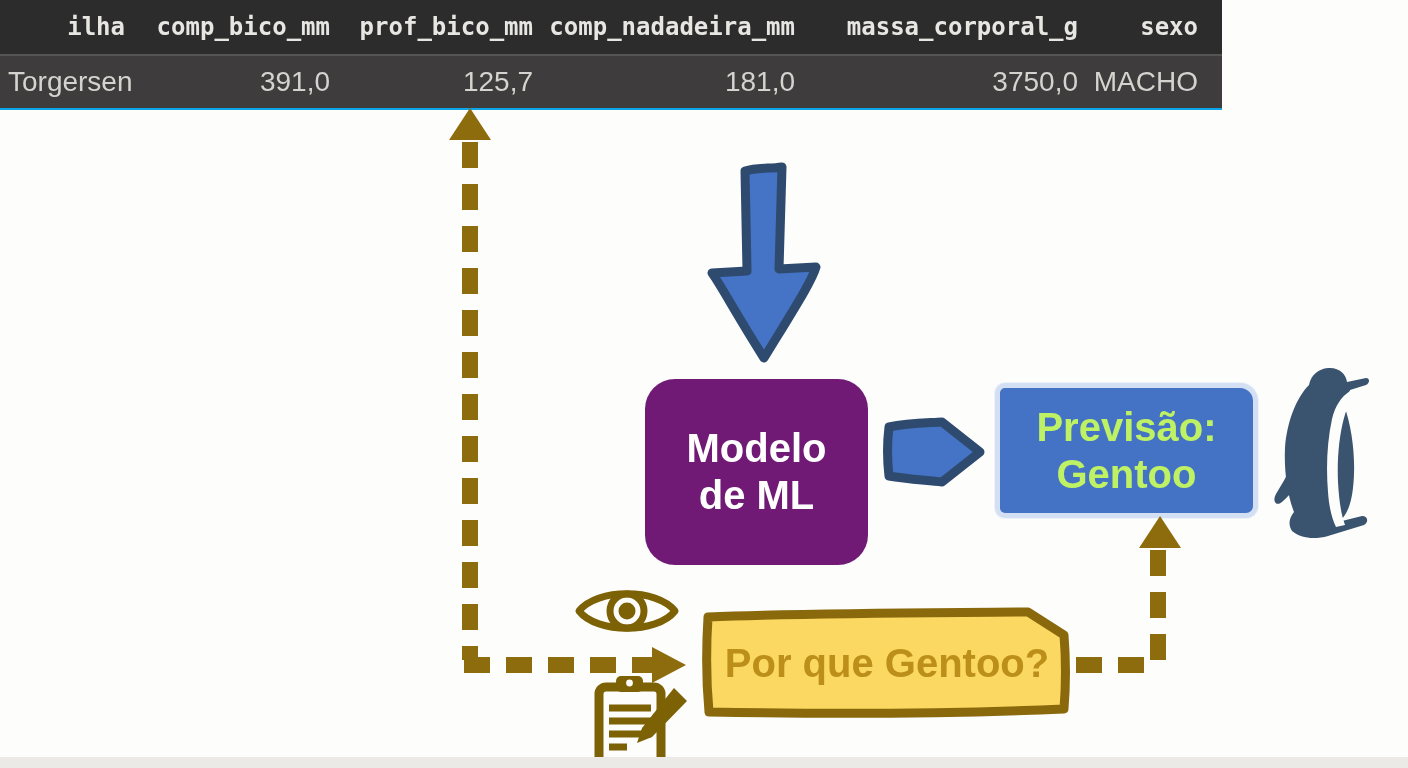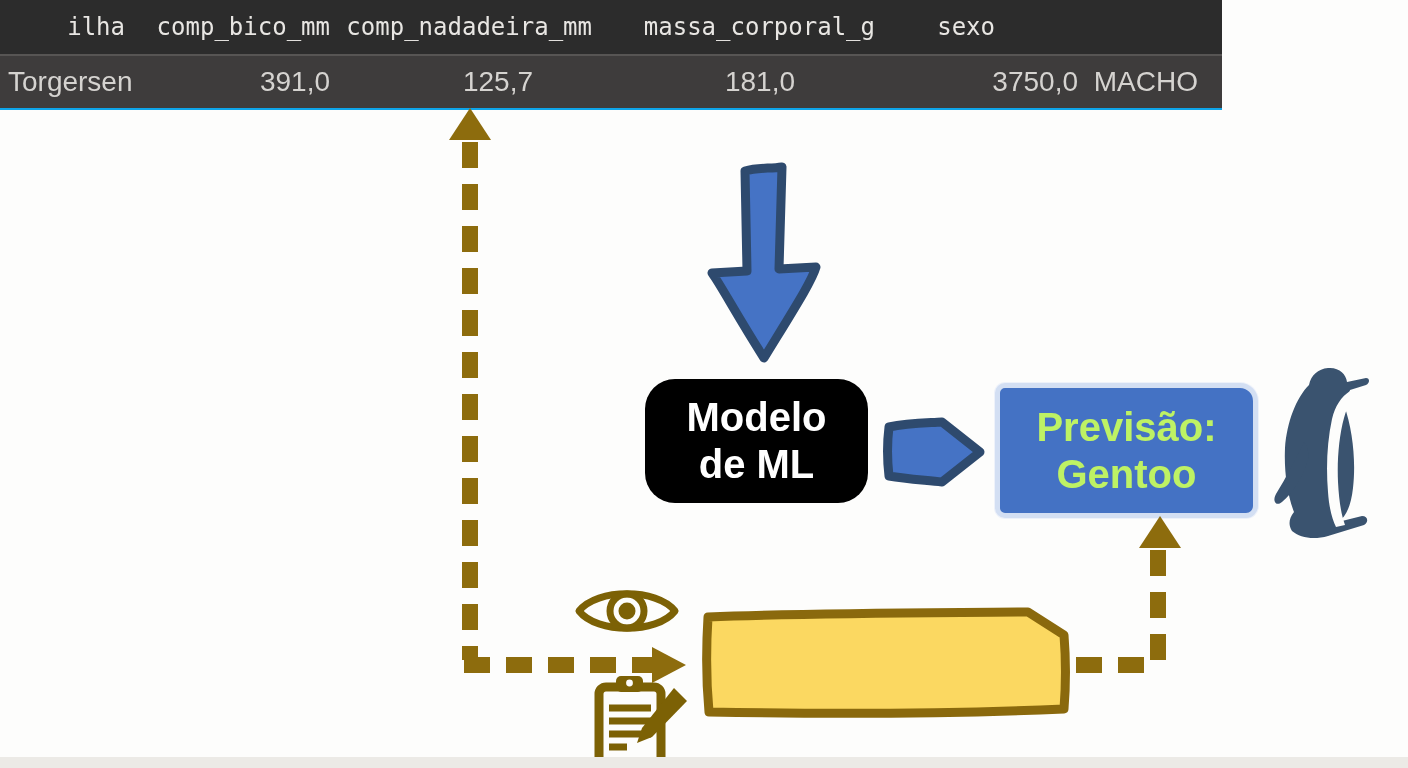--- a/index.html
+++ b/index.html
@@ -7,21 +7,21 @@
     position:relative; width:1408px; height:768px; overflow:hidden;
     background:#fdfdfc; font-family:"Liberation Sans", sans-serif;
   }
 
   
   .dtable{position:absolute; left:0; top:0; width:1222px;}
   .thead{
     display:flex; align-items:center; box-sizing:border-box;
     width:1222px; height:54px; padding-right:24px;
     background:#2c2c2c; color:#e8e6e3;
-    font-family:"DejaVu Sans Mono", monospace; font-weight:normal; font-size:24px;
+    font-family:"DejaVu Sans Mono", monospace; font-weight:bold; font-size:24px;
   }
   .trow{
     display:flex; align-items:center; box-sizing:border-box;
     width:1222px; height:56px; padding-right:24px;
     background:#3e3c3c; color:#d5d3d0; font-size:28px;
     border-top:2px solid #575554; border-bottom:2px solid #0ea5e9;
   }
   .th,.td{box-sizing:border-box; text-align:right; white-space:nowrap;}
   .c0{width:125px}.c1{width:205px}.c2{width:203px}.c3{width:262px}.c4{width:283px}.c5{width:120px}
   .td.left{text-align:left; padding-left:8px;}
@@ -41,21 +41,21 @@
   #conn-left-vline{left:462px; top:142px; height:518px;}
   #conn-left-hline{left:464px; top:657px; width:190px;}
   #conn-left-arrowhead-r{left:652px; top:647px;}
   #conn-right-hline{left:1076px; top:657px; width:76px;}
   #conn-right-vline{left:1150px; top:550px; height:112px;}
   #conn-right-arrowhead{left:1139px; top:516px;}
 
   
   .box{position:absolute; display:flex; flex-direction:column; align-items:center;
     justify-content:center; font-weight:bold; text-align:center;}
-  .green{left:645px; top:379px; width:223px; height:124px; background:#000000;
+  .green{left:645px; top:379px; width:223px; height:186px; background:#701a75;
     border-radius:30px; color:#fff; font-size:40px; line-height:47px;}
   .blue{left:995px; top:383px; width:263px; height:135px; background:#4472c4;
     border:5px solid #d3dff3; border-radius:10px 18px 12px 10px; box-sizing:border-box;
     color:#bef264; font-size:40px; line-height:47px; box-shadow:0 0 0 1px #eef2fa;}
   #question-box{position:absolute; left:698px; top:604px; width:378px; height:118px;}
   #question-box svg{position:absolute; left:0; top:0;}
   #question-label{position:absolute; width:100%; top:50%; transform:translateY(-48%);
     text-align:center; font-weight:bold; font-size:40px; color:#bc8f1a;}
 
   
@@ -71,20 +71,21 @@
 </style>
 </head>
 <body>
 
 <div id="canvas">
 
   <div class="dtable">
     <div class="thead">
       <div class="th c0">ilha</div>
       <div class="th c1">comp_bico_mm</div>
+      <div class="th c2">prof_bico_mm</div>
       <div class="th c3">comp_nadadeira_mm</div>
       <div class="th c4">massa_corporal_g</div>
       <div class="th c5">sexo</div>
     </div>
     <div class="trow">
       <div class="td c0 left">Torgersen</div>
       <div class="td c1">391,0</div>
       <div class="td c2">125,7</div>
       <div class="td c3">181,0</div>
       <div class="td c4">3750,0</div>
@@ -126,20 +127,21 @@
   <svg id="eye" class="abs" width="106" height="66" viewBox="0 0 106 66">
     <path d="M5,33 C23,10 83,10 101,33 C83,56 23,56 5,33 Z" fill="none" stroke="#7c6105" stroke-width="7" stroke-linejoin="round"></path>
     <circle cx="53" cy="33" r="17" fill="none" stroke="#7c6105" stroke-width="7"></circle>
     <circle cx="53" cy="33" r="8.5" fill="#7c6105"></circle>
   </svg>
 
   <div id="question-box">
     <svg width="378" height="118" viewBox="0 0 378 118">
       <path d="M10,13 C110,9 225,9 330,8 L366,31 C368,56 368,80 366,105 C250,110 120,110 11,108 C8,76 8,45 10,13 Z" fill="#fbd861" stroke="#8a690d" stroke-width="9" stroke-linejoin="round"></path>
     </svg>
+    <div id="question-label">Por que Gentoo?</div>
   </div>
 
   <svg id="clipboard" class="abs" width="98" height="94" viewBox="0 0 98 94">
     <rect x="7" y="13" width="62" height="77" rx="7" fill="none" stroke="#7c6105" stroke-width="9"></rect>
     <rect x="24" y="2" width="27" height="16" rx="5" fill="#7c6105"></rect>
     <circle cx="37.5" cy="9" r="3.4" fill="#fdfdfc"></circle>
     <path d="M17,34 H59 M17,47 H59 M17,60 H59 M17,73 H35" stroke="#7c6105" stroke-width="7"></path>
     <path d="M82,14 L95,27 L60,63 L45,69 L50,54 Z" fill="#7c6105"></path>
   </svg>
 

